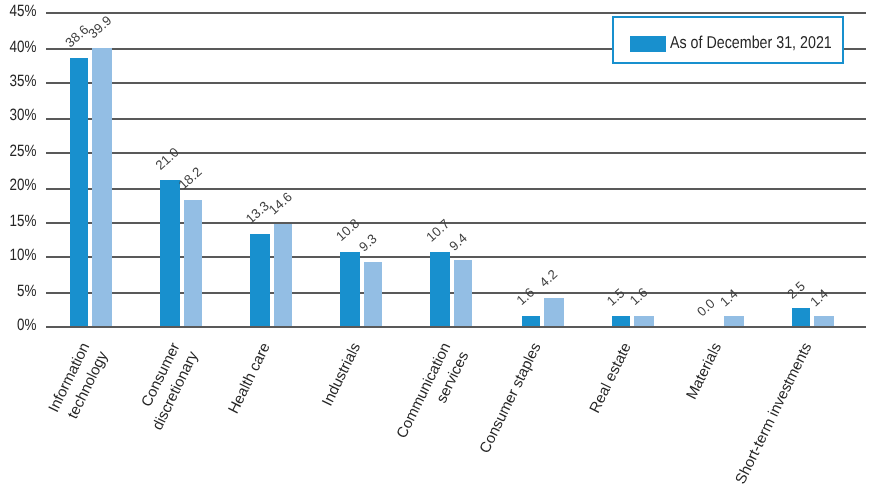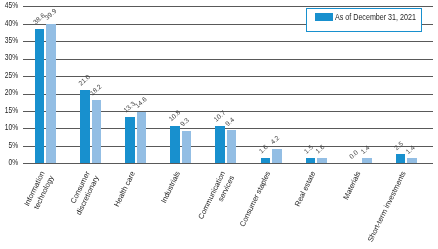--- a/index.html
+++ b/index.html
@@ -12,21 +12,21 @@
          line-height:1;white-space:nowrap;transform:scaleX(0.82);transform-origin:100% 50%;}
   .bar{position:absolute;}
   .dlabel{position:absolute;font-size:6.6px;color:#3f3f3f;white-space:nowrap;
           transform-origin:0 0;line-height:1;}
   .xlabel{position:absolute;font-size:7.5px;color:#262626;transform-origin:0 0;
           line-height:1;text-align:right;white-space:nowrap;}
   .xlabel span{display:block;height:10.4px;}
   .legend{position:absolute;border:1px solid #1890ce;background:#ffffff;
           box-sizing:border-box;display:flex;flex-direction:column;justify-content:center;
           left:306px;top:7.5px;width:116px;height:24px;}
-  .legend-row{display:flex;align-items:flex-start;height:12.8px;}
+  .legend-row{display:flex;align-items:flex-end;height:12.8px;}
   .legend-sw{width:17.4px;height:7.9px;margin-left:8.3px;margin-right:2.5px;flex:none;}
   .legend-label{font-size:8.6px;color:#262626;line-height:1;white-space:nowrap;
                 transform:scaleX(0.83);transform-origin:0 50%;}
 </style>
 </head>
 <body>
 
 <div id="chart">
 
   <div class="plot" id="gridlines">

